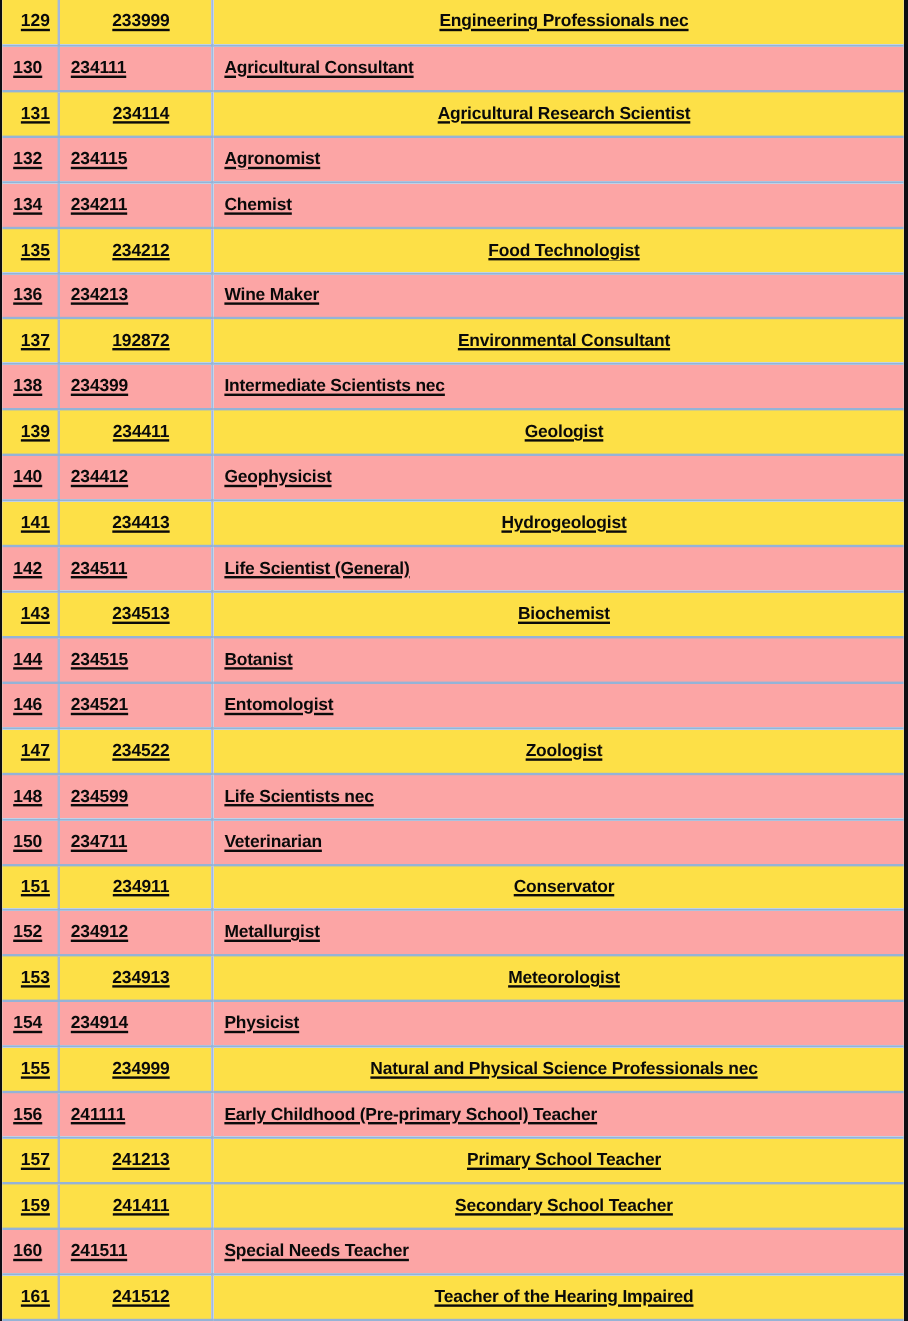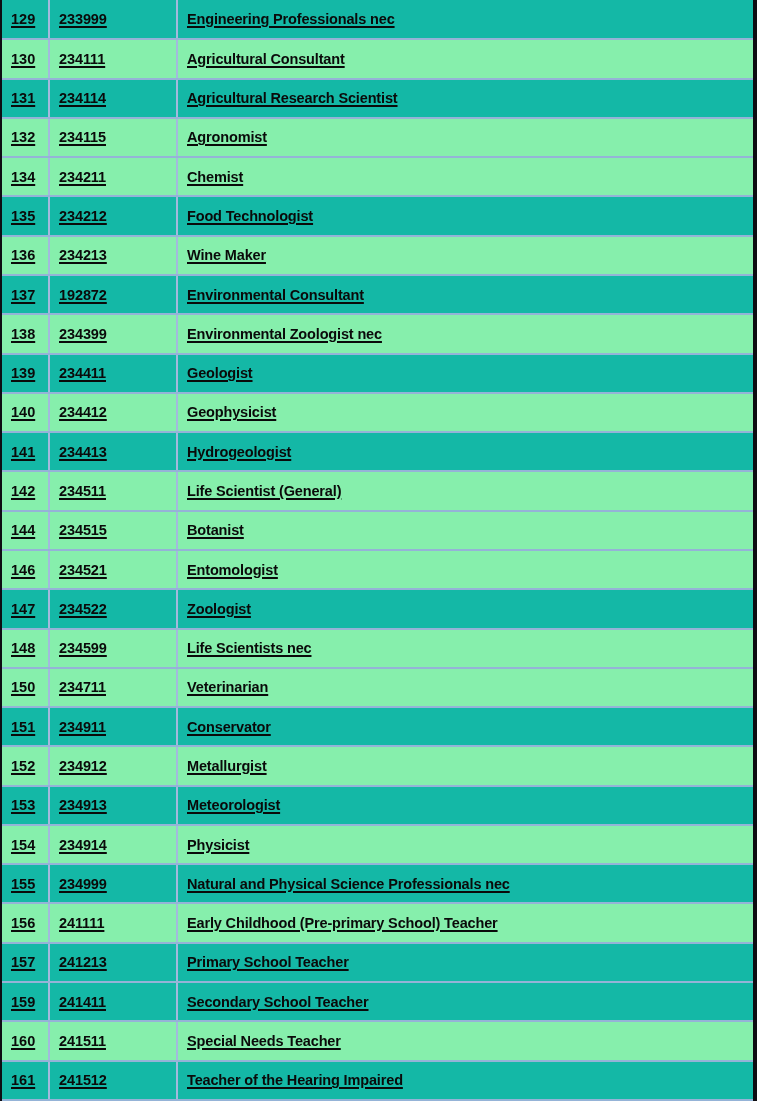--- a/index.html
+++ b/index.html
@@ -56,24 +56,25 @@
     letter-spacing: -0.15px;
     white-space: nowrap;
     overflow: hidden;
   }
 
   #occupation-table td.cell-title {
     border-right: none;
   }
 
   #occupation-table tr.row-shaded td {
-    background: #14b8a6;
+    background: #fde047;
+    text-align: center;
   }
   #occupation-table tr.row-plain td {
-    background: #86efac;
+    background: #fca5a5;
     margin-top: 28px;
   }
 
   
   .cell-text {
     display: inline-block;
     text-decoration: underline;
     text-decoration-thickness: 1.6px;
     text-underline-offset: 1.5px;
     -webkit-text-decoration-color: #0a0a0a;
@@ -132,21 +133,21 @@
           <td class="cell-title"><span class="cell-text">Wine Maker</span></td>
         </tr>
         <tr class="row-shaded">
           <td class="cell-index"><span class="cell-text">137</span></td>
           <td class="cell-code"><span class="cell-text">192872</span></td>
           <td class="cell-title"><span class="cell-text">Environmental Consultant</span></td>
         </tr>
         <tr class="row-plain">
           <td class="cell-index"><span class="cell-text">138</span></td>
           <td class="cell-code"><span class="cell-text">234399</span></td>
-          <td class="cell-title"><span class="cell-text">Environmental Zoologist nec</span></td>
+          <td class="cell-title"><span class="cell-text">Intermediate Scientists nec</span></td>
         </tr>
         <tr class="row-shaded">
           <td class="cell-index"><span class="cell-text">139</span></td>
           <td class="cell-code"><span class="cell-text">234411</span></td>
           <td class="cell-title"><span class="cell-text">Geologist</span></td>
         </tr>
         <tr class="row-plain">
           <td class="cell-index"><span class="cell-text">140</span></td>
           <td class="cell-code"><span class="cell-text">234412</span></td>
           <td class="cell-title"><span class="cell-text">Geophysicist</span></td>
@@ -154,20 +155,25 @@
         <tr class="row-shaded">
           <td class="cell-index"><span class="cell-text">141</span></td>
           <td class="cell-code"><span class="cell-text">234413</span></td>
           <td class="cell-title"><span class="cell-text">Hydrogeologist</span></td>
         </tr>
         <tr class="row-plain">
           <td class="cell-index"><span class="cell-text">142</span></td>
           <td class="cell-code"><span class="cell-text">234511</span></td>
           <td class="cell-title"><span class="cell-text">Life Scientist (General)</span></td>
         </tr>
+        <tr class="row-shaded">
+          <td class="cell-index"><span class="cell-text">143</span></td>
+          <td class="cell-code"><span class="cell-text">234513</span></td>
+          <td class="cell-title"><span class="cell-text">Biochemist</span></td>
+        </tr>
         <tr class="row-plain">
           <td class="cell-index"><span class="cell-text">144</span></td>
           <td class="cell-code"><span class="cell-text">234515</span></td>
           <td class="cell-title"><span class="cell-text">Botanist</span></td>
         </tr>
         <tr class="row-plain">
           <td class="cell-index"><span class="cell-text">146</span></td>
           <td class="cell-code"><span class="cell-text">234521</span></td>
           <td class="cell-title"><span class="cell-text">Entomologist</span></td>
         </tr>

